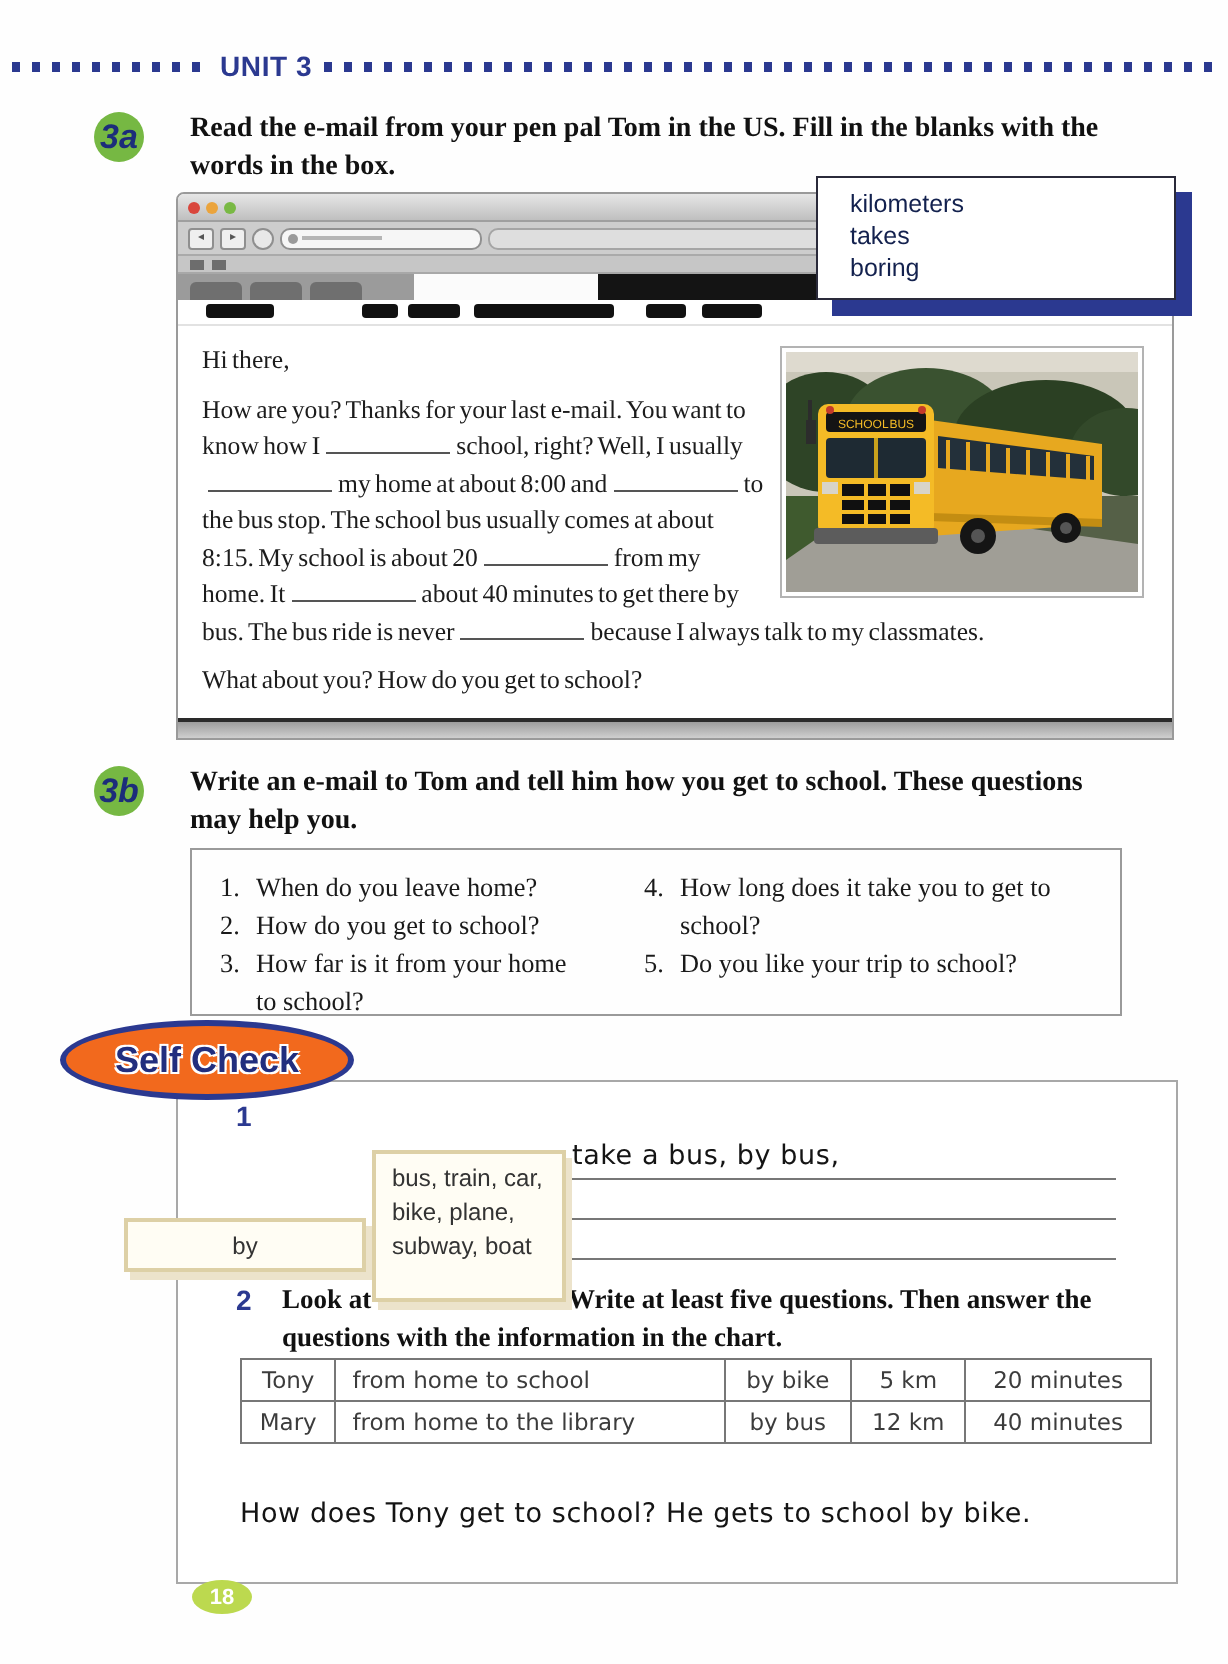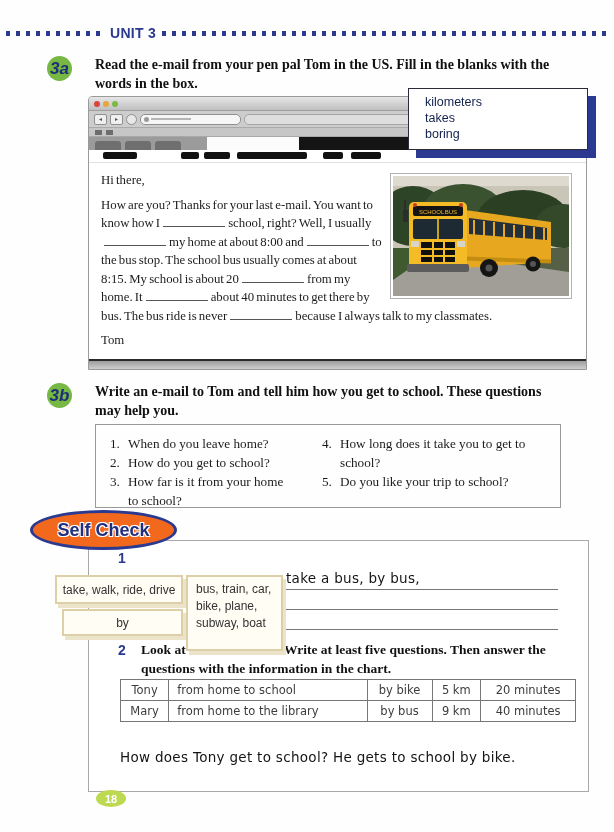--- a/index.html
+++ b/index.html
@@ -191,20 +191,21 @@
           <rect x="28" y="79" width="34" height="2" fill="#f4bb26"></rect>
         <rect x="39" y="66" width="2" height="20" fill="#f4bb26"></rect>
           <rect x="50" y="66" width="2" height="20" fill="#f4bb26"></rect>
         <rect x="14" y="88" width="62" height="8" rx="2" fill="#5c5c5c"></rect>
         <rect x="10" y="34" width="5" height="12" fill="#2c2c2c"></rect>
         <line x1="12" y1="34" x2="12" y2="24" stroke="#2c2c2c" stroke-width="2"></line>
       </svg>
 
       <p>Hi there,</p>
       <p><span>How are you? Thanks for your last e-mail. You want to know how I</span><span class="blank"></span><span>school, right? Well, I usually</span><span class="blank"></span><span>my home at about 8:00 and</span><span class="blank"></span><span>to the bus stop. The school bus usually comes at about 8:15. My school is about 20</span><span class="blank"></span><span>from my home. It</span><span class="blank"></span><span>about 40 minutes to get there by bus. The bus ride is never</span><span class="blank"></span><span>because I always talk to my classmates.</span></p>
+      <p>What about you? How do you get to school?</p>
       <p>Tom</p>
     </div>
     <div class="bw-bottom"></div>
   </div>
 
   <div class="wordbox">
     <div class="wcol1">kilometers
 takes
 boring</div>
   </div>
@@ -237,21 +238,20 @@
         <span class="q-text">Do you like your trip to school?</span>
       </div>
     </div>
   </div>
 
   <div class="scbox"></div>
   <div class="scbadge">Self Check</div>
 
   <div class="exnum" style="left:118px;top:550px;">1</div>
 
-  <div class="cream" style="left:55px;top:575px;width:128px;height:29px;">take, walk, ride, drive</div>
   <div class="cream" style="left:62px;top:609px;width:121px;height:27px;">by</div>
   <div class="cream" style="left:186px;top:575px;width:97px;height:76px;padding:4px 8px;text-align:left;align-items:flex-start;line-height:17px;">bus, train, car, bike, plane, subway, boat</div>
 
   <div class="ansline hand" style="top:570px;height:19px;">take a bus, by bus,</div>
   <div class="ansline" style="top:590px;height:19px;"></div>
   <div class="ansline" style="top:610px;height:19px;"></div>
 
   <div class="exnum" style="left:118px;top:642px;">2</div>
   <div class="exinstr" style="left:141px;top:641px;width:440px;font-size:13.5px;line-height:18.5px;">Look at the chart below. Write at least five questions. Then answer the questions with the information in the chart.</div>
 
@@ -261,21 +261,21 @@
       <td>Tony</td>
       <td class="wleft">from home to school</td>
       <td>by bike</td>
       <td>5 km</td>
       <td>20 minutes</td>
     </tr>
     <tr>
       <td>Mary</td>
       <td class="wleft">from home to the library</td>
       <td>by bus</td>
-      <td>9 km</td>
+      <td>12 km</td>
       <td>40 minutes</td>
     </tr>
   </tbody>
     </table>
 
   <div class="hand" style="position:absolute;left:120px;top:749px;">How does Tony get to school? He gets to school by bike.</div>
 
   <div class="pgbadge">18</div>
 </div>
 

